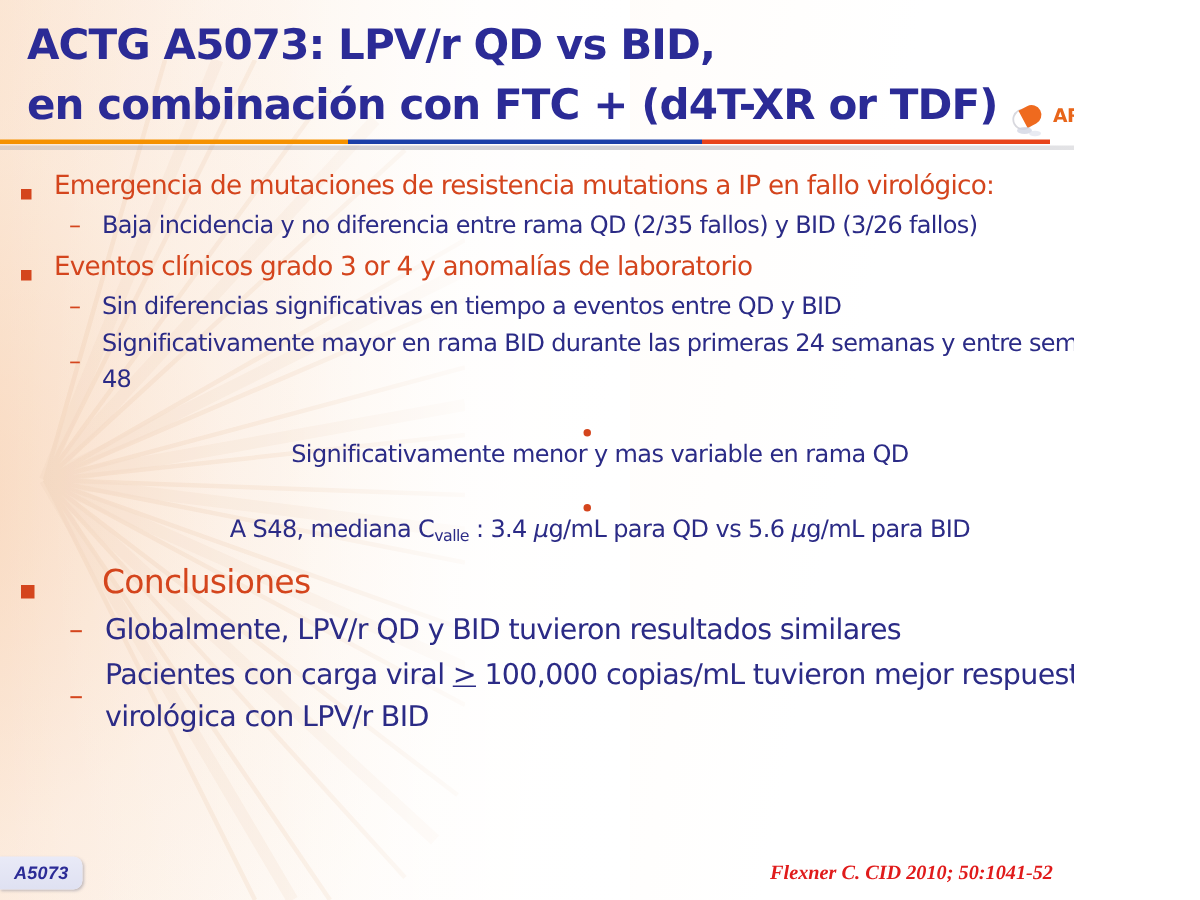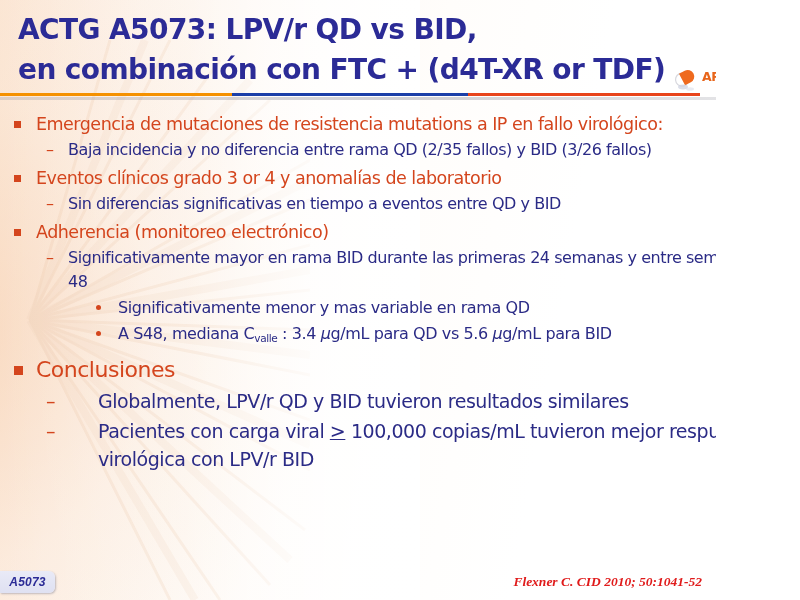--- a/index.html
+++ b/index.html
@@ -105,21 +105,21 @@
   #body-block {
     position: absolute;
     left: 0;
     top: 108px;
     width: 800px;
   }
 
   .row {
     position: relative;
     display: flex;
-    align-items: flex-start;
+    align-items: center;
   }
 
   .marker {
     flex: 0 0 auto;
     text-align: left;
   }
   .text {
     flex: 1 1 auto;
   }
 
@@ -140,21 +140,21 @@
   }
   .lvl1 .text {
     color: #d4451d;
     font-family: "DejaVu Sans", sans-serif;
     font-size: 17.5px;
     line-height: 25px;
     letter-spacing: -0.5px;
   }
 
   
-  .lvl1.big { margin-top: 9px; }
+  .lvl1.big { margin-top: 9px; gap: 32px; }
   .lvl1.big .marker { padding-top: 11px; }
   .lvl1.big .sq { width: 9px; height: 9px; }
   .lvl1.big .text {
     font-size: 22px;
     line-height: 30px;
   }
 
   
   .lvl2 {
     padding-left: 46px;
@@ -176,27 +176,26 @@
     max-width: 740px;
   }
 
   
   .lvl2.big { margin-top: 2px; }
   .lvl2.big .marker { font-size: 19px; line-height: 28px; width: 24px; }
   .lvl2.big .text {
     font-size: 19px;
     line-height: 28px;
     max-width: 760px;
-    margin-left: 28px;
   }
 
   
   .lvl3 {
-    padding-left: 96px;
-    margin-top: 2px;
+    margin-top: 12px;
+    flex-direction: column;
   }
   .lvl3 .marker {
     width: 22px;
     padding-top: 9px;
   }
   .lvl3 .dot {
     display: block;
     width: 5px;
     height: 5px;
     border-radius: 50%;
@@ -335,26 +334,20 @@
       <div class="row lvl1">
         <div class="marker">
           <span class="sq" style="background: rgb(212, 69, 29);"></span>
         </div>
         <div class="text">Eventos clínicos grado 3 or 4  y anomalías de laboratorio</div>
       </div>
       <div class="row lvl2">
         <div class="marker">–</div>
         <div class="text">Sin diferencias significativas en tiempo a eventos entre QD y BID</div>
       </div>
-      <div class="row lvl1">
-        <div class="marker">
-          <span class="sq" style="background: rgb(212, 69, 29);"></span>
-        </div>
-        <div class="text">Adherencia (monitoreo electrónico)</div>
-      </div>
       <div class="row lvl2">
         <div class="marker">–</div>
         <div class="text">Significativamente mayor en rama BID durante las primeras 24 semanas y entre semanas 24 y 48</div>
       </div>
       <div class="row lvl3">
         <div class="marker">
           <span class="dot" style="background: rgb(212, 69, 29);"></span>
         </div>
         <div class="text">Significativamente menor y mas variable en rama QD</div>
       </div>

